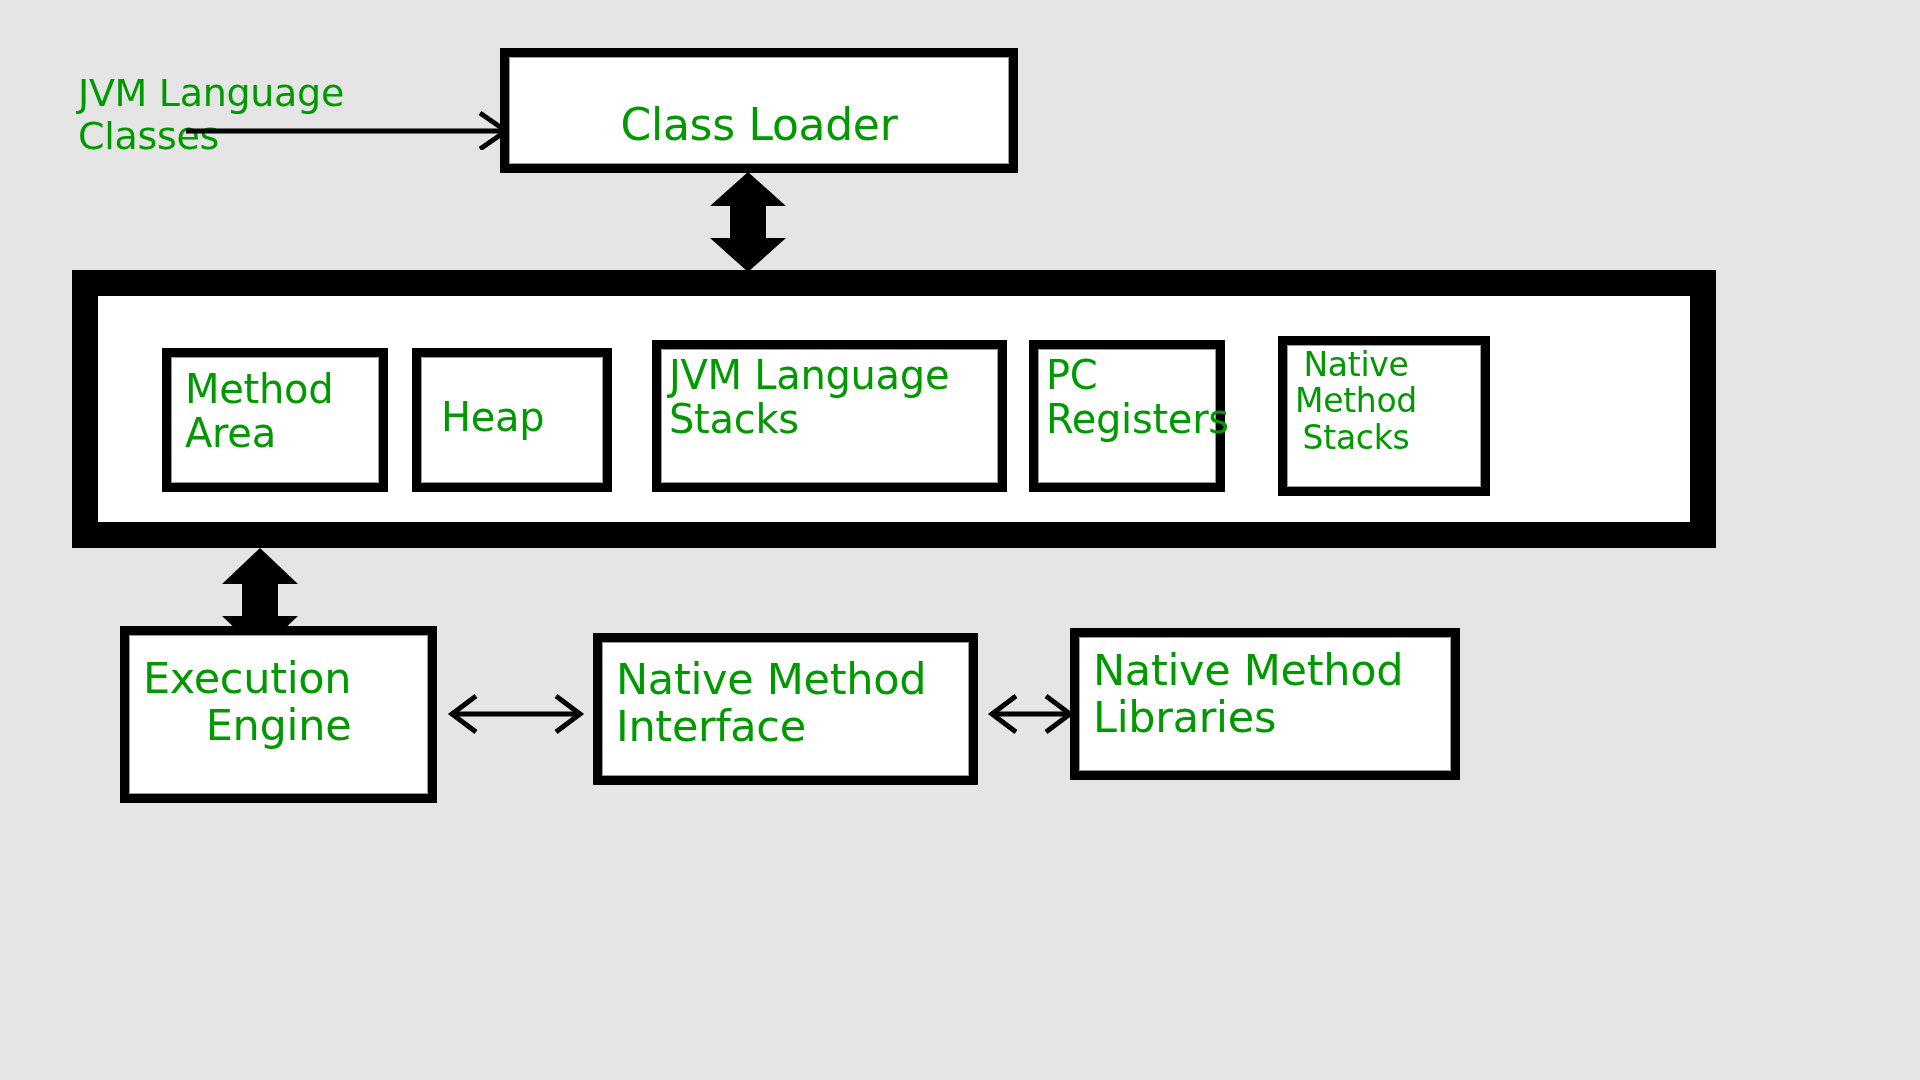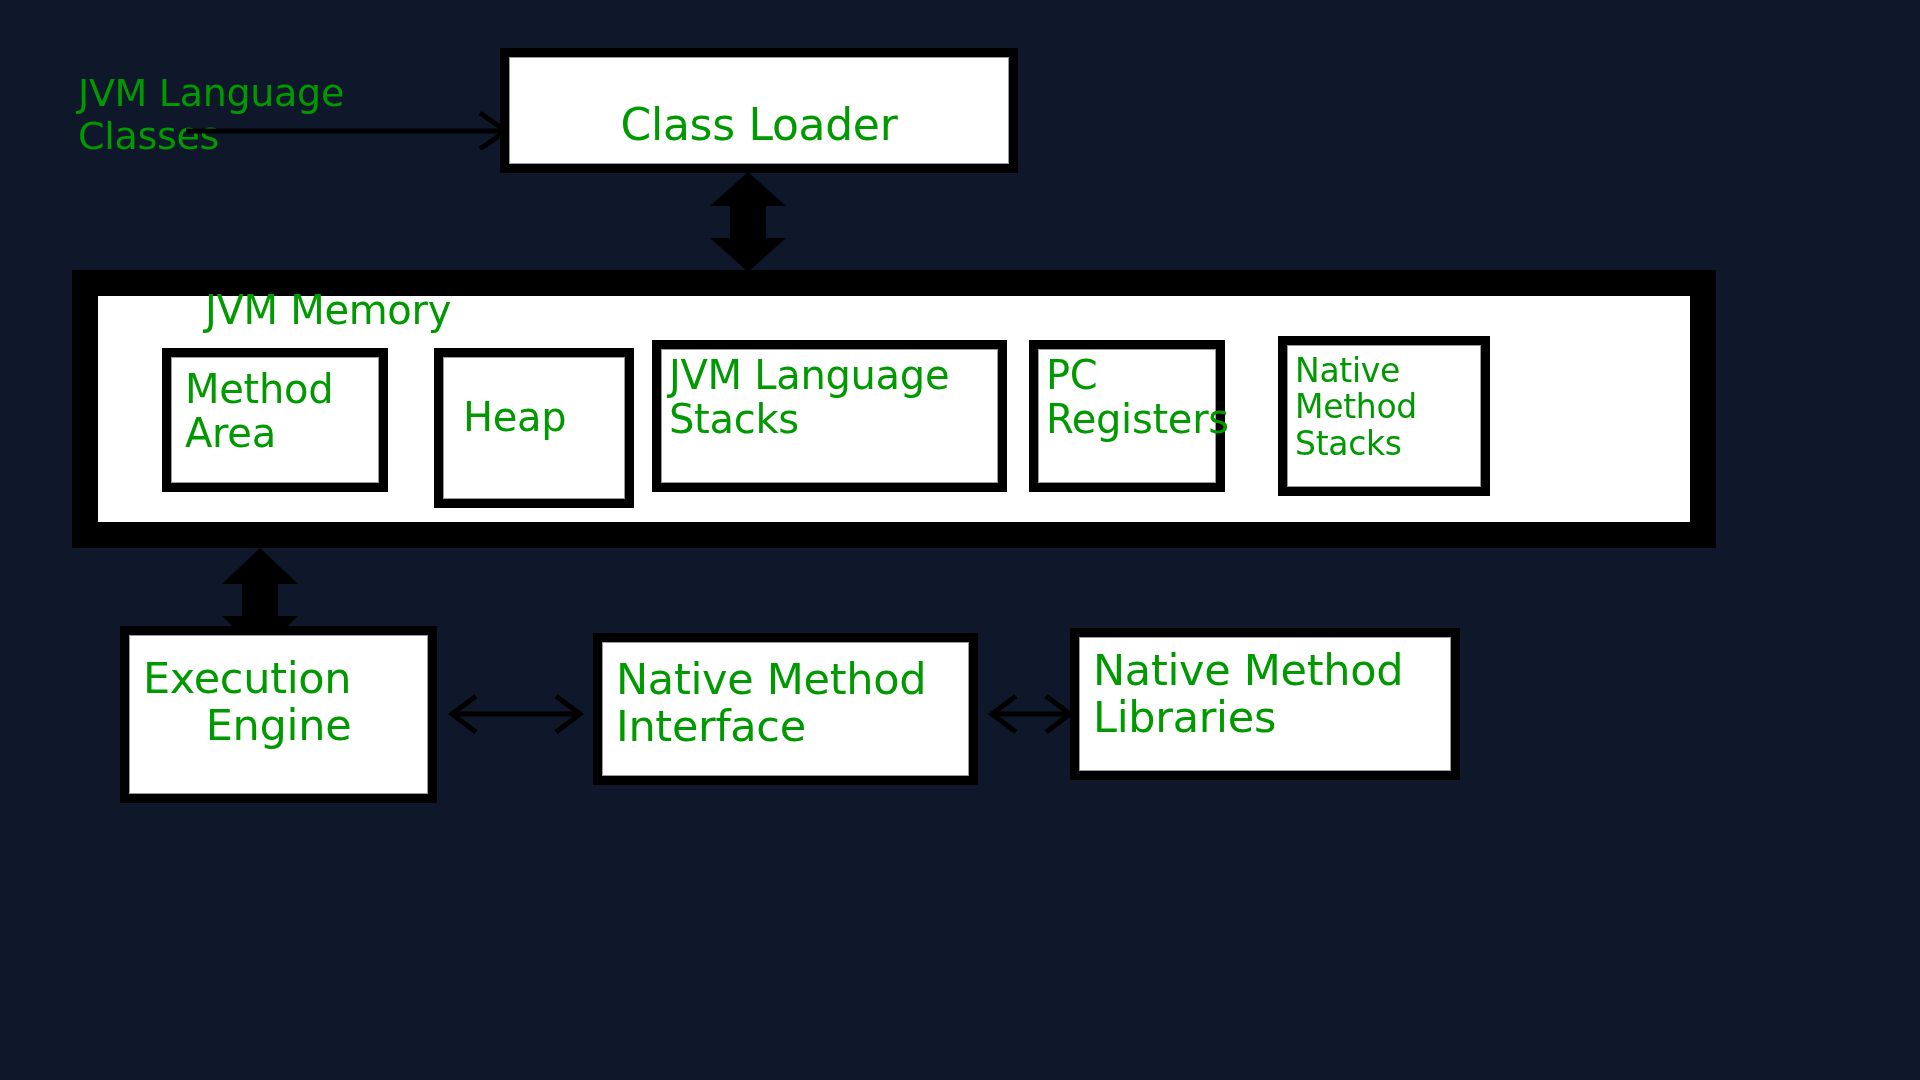--- a/index.html
+++ b/index.html
@@ -8,21 +8,21 @@
     padding: 0;
     background: #ffffff;
   }
   body {
     font-family: "DejaVu Sans", sans-serif;
   }
   #canvas {
     position: relative;
     width: 1920px;
     height: 1080px;
-    background: #0f172a;
+    background: #e5e5e5;
     overflow: hidden;
   }
 
   
   .label {
     position: absolute;
     color: #009900;
     font-family: "DejaVu Sans", sans-serif;
     line-height: 1.12;
     white-space: pre-line;
@@ -98,48 +98,47 @@
   <div class="conn" style="left:700px; top:172px;">
     <svg width="96" height="100" viewBox="0 0 96 100">
       <polygon points="48,0 86,34 66,34 66,66 86,66 48,100 10,66 30,66 30,34 10,34" fill="#000000"></polygon>
     </svg>
   </div>
 
   <div class="megabox" style="left:72px; top:270px; width:1644px; height:278px;">
     <div class="inner"></div>
   </div>
 
-  <div class="label" style="left:205px; top:288px; font-size:40px;">JVM Memory</div>
 
   <div class="box" style="left:162px; top:348px; width:226px; height:144px;">
     <div class="inner"></div>
     <span class="txt" style="position:absolute; left:14px; top:10px; font-size:40px;">Method
 Area</span>
   </div>
 
-  <div class="box" style="left:434px; top:348px; width:200px; height:160px;">
+  <div class="box" style="left:412px; top:348px; width:200px; height:144px;">
     <div class="inner"></div>
     <span class="txt" style="position:absolute; left:20px; top:38px; font-size:40px;">Heap</span>
   </div>
 
   <div class="box" style="left:652px; top:340px; width:355px; height:152px;">
     <div class="inner"></div>
     <span class="txt" style="position:absolute; left:8px; top:4px; font-size:40px;">JVM Language
 Stacks</span>
   </div>
 
   <div class="box" style="left:1029px; top:340px; width:196px; height:152px;">
     <div class="inner"></div>
     <span class="txt" style="position:absolute; left:8px; top:4px; font-size:40px;">PC
 Registers</span>
   </div>
 
   <div class="box" style="left:1278px; top:336px; width:212px; height:160px;">
     <div class="inner"></div>
-    <span class="txt" style="position:absolute; left:8px; top:8px; font-size:33px;">Native
+    <span class="txt" style="position:absolute; left:8px; top:2px; font-size:33px;text-align:center;">Native
 Method
 Stacks</span>
   </div>
 
   <div class="conn" style="left:212px; top:548px;">
     <svg width="96" height="104" viewBox="0 0 96 104">
       <polygon points="48,0 86,36 66,36 66,68 86,68 48,104 10,68 30,68 30,36 10,36" fill="#000000"></polygon>
     </svg>
   </div>
 

